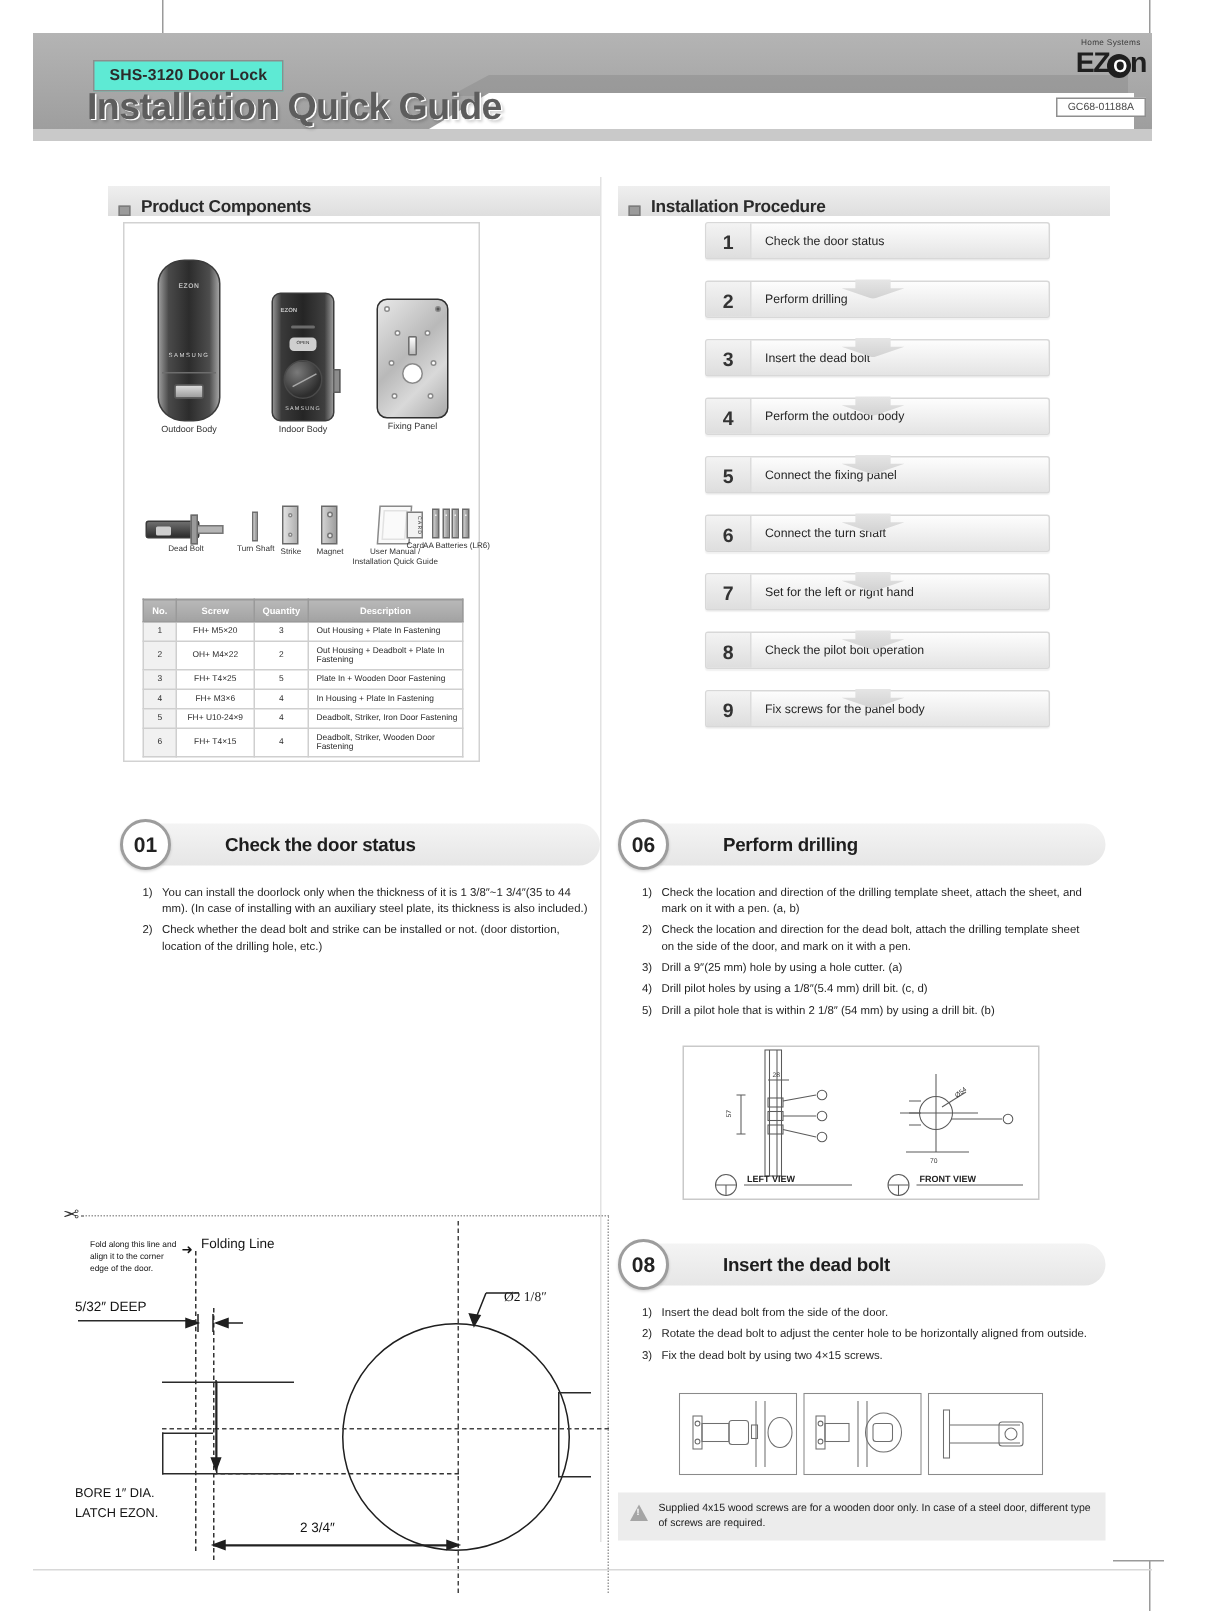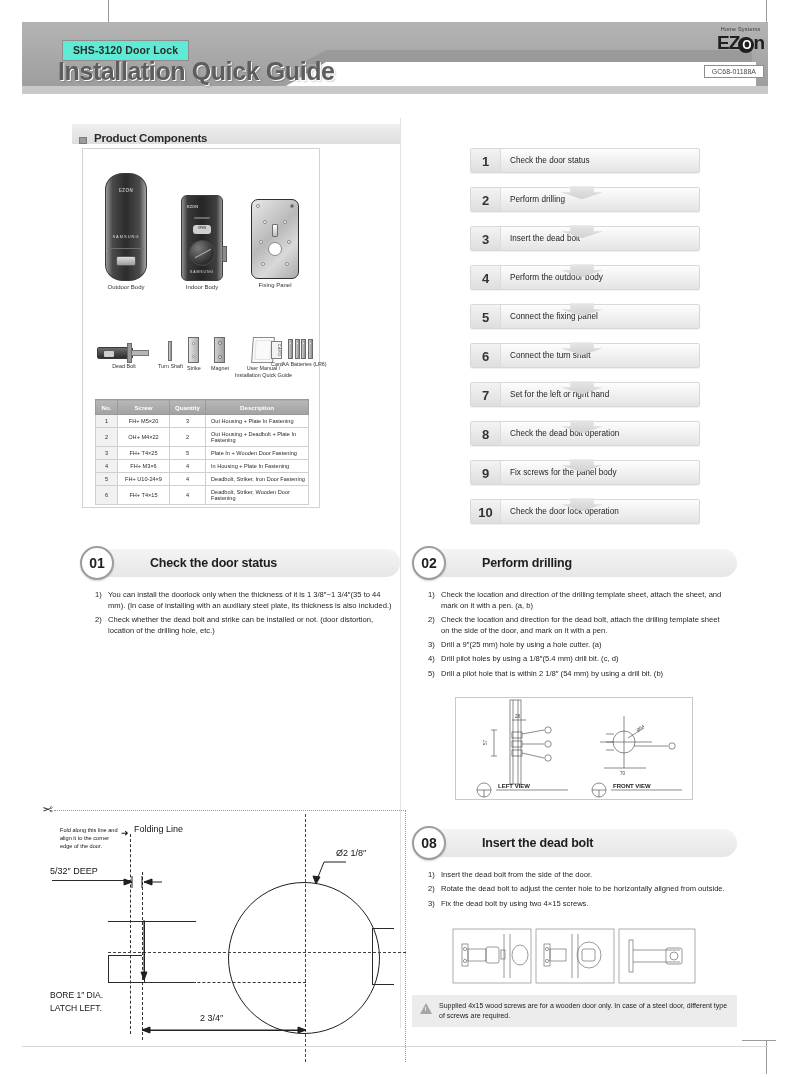--- a/index.html
+++ b/index.html
@@ -407,20 +407,24 @@
         <tr>
           <td class="no">6</td>
           <td>FH+ T4×15</td>
           <td>4</td>
           <td class="desc">Deadbolt, Striker, Wooden Door Fastening</td>
         </tr>
       </tbody>
     </table>
   </div>
 
+  <div class="sec-bar" style="left:412px; top:124px; width:328px;">
+    <span class="sq"></span>
+    <span class="txt">Installation Procedure</span>
+  </div>
 
   <div class="proc-wrap">
     <div class="step">
       <div class="num">1</div>
       <div class="lbl">Check the door status</div>
     </div>
     <div class="step">
       <div class="arrow"></div>
       <div class="num">2</div>
       <div class="lbl">Perform drilling</div>
@@ -446,32 +450,27 @@
       <div class="lbl">Connect the turn shaft</div>
     </div>
     <div class="step">
       <div class="arrow"></div>
       <div class="num">7</div>
       <div class="lbl">Set for the left or right hand</div>
     </div>
     <div class="step">
       <div class="arrow"></div>
       <div class="num">8</div>
-      <div class="lbl">Check the dead bolt operation</div>
+      <div class="lbl">Check the pilot bolt operation</div>
     </div>
     <div class="step">
       <div class="arrow"></div>
       <div class="num">9</div>
       <div class="lbl">Fix screws for the panel body</div>
     </div>
-    <div class="step">
-      <div class="arrow"></div>
-      <div class="num">10</div>
-      <div class="lbl">Check the door lock operation</div>
-    </div>
   </div>
 
   <div class="bigsec" style="left:80px; top:546px; width:320px;">
     <div class="bar" style="width:294px;">
       <span class="t">Check the door status</span>
     </div>
     <div class="circle">01</div>
   </div>
   <ul class="steps-list" style="left:95px; top:590px; width:298px;">
     <li>
@@ -481,21 +480,21 @@
     <li>
       <span class="mk">2)</span>
       <span class="tx">Check whether the dead bolt and strike can be installed or not. (door distortion, location of the drilling hole, etc.)</span>
     </li>
   </ul>
 
   <div class="bigsec" style="left:412px; top:546px; width:325px;">
     <div class="bar" style="width:299px;">
       <span class="t">Perform drilling</span>
     </div>
-    <div class="circle">02</div>
+    <div class="circle">06</div>
   </div>
   <ul class="steps-list" style="left:428px; top:590px; width:300px;">
     <li>
       <span class="mk">1)</span>
       <span class="tx">Check the location and direction of the drilling template sheet, attach the sheet, and mark on it with a pen. (a, b)</span>
     </li>
     <li>
       <span class="mk">2)</span>
       <span class="tx">Check the location and direction for the dead bolt, attach the drilling template sheet on the side of the door, and mark on it with a pen.</span>
     </li>
@@ -645,40 +644,40 @@
 
     <div class="dash-v" style="left:110px; top:34px; height:200px; border-left:1.3px dashed #333;"></div>
 
     <div class="dash-v" style="left:122px; top:72px; height:168px; border-left:1.2px dashed #333;"></div>
 
     <div class="dash-v" style="left:285px; top:14px; height:248px; border-left:1px dashed #444;"></div>
 
     <div class="tlabel" style="left:30px; top:66px;">5/32″  DEEP</div>
     <div class="solid-line" style="left:32px; top:80px; width:78px; height:1px;"></div>
 
-    <div class="tlabel" style="left:316px; top:48px;">Ø2 1/8″</div>
+    <div class="tlabel" style="left:316px; top:59px;font-family:Liberation Serif, serif;">Ø2 1/8″</div>
 
     <div class="big-circle" style="left:208px; top:82px; width:152px; height:152px;"></div>
 
     <div class="dash-h" style="left:88px; top:152px; width:298px; border-top:1px dashed #444;"></div>
 
     <div class="solid-line" style="left:88px; top:121px; width:88px; height:1px;"></div>
     <div class="solid-line" style="left:88px; top:155px; width:34px; height:1px;"></div>
     <div class="solid-line" style="left:88px; top:155px; width:1px; height:28px;"></div>
     <div class="solid-line" style="left:88px; top:182px; width:88px; height:1px;"></div>
     <div class="dash-h" style="left:122px; top:182px; width:164px; border-top:1.2px dashed #333;"></div>
 
     <div class="solid-line" style="left:124px; top:121px; width:1px; height:61px;"></div>
 
     <div class="solid-line" style="left:352px; top:128px; width:1px; height:56px;"></div>
     <div class="solid-line" style="left:352px; top:128px; width:22px; height:1px;"></div>
     <div class="solid-line" style="left:352px; top:184px; width:22px; height:1px;"></div>
 
     <div class="tlabel" style="left:30px; top:190px; font-size:8.5px;">BORE 1″  DIA.</div>
-    <div class="tlabel" style="left:30px; top:203px; font-size:8.5px;">LATCH LEFT.</div>
+    <div class="tlabel" style="left:30px; top:203px; font-size:8.5px;">LATCH EZON.</div>
 
     <div class="solid-line" style="left:122px; top:230px; width:164px; height:1px;"></div>
     <div class="tlabel" style="left:180px; top:213px;">2 3/4″</div>
     <svg style="position:absolute; left:114px; top:222px;" width="182" height="18">
       <g stroke="#1f1f1f" stroke-width="1" fill="#1f1f1f">
         <line x1="8" y1="8" x2="172" y2="8"></line>
         <polygon points="8,8 16,5 16,11"></polygon>
         <polygon points="172,8 164,5 164,11"></polygon>
       </g>
     </svg>

